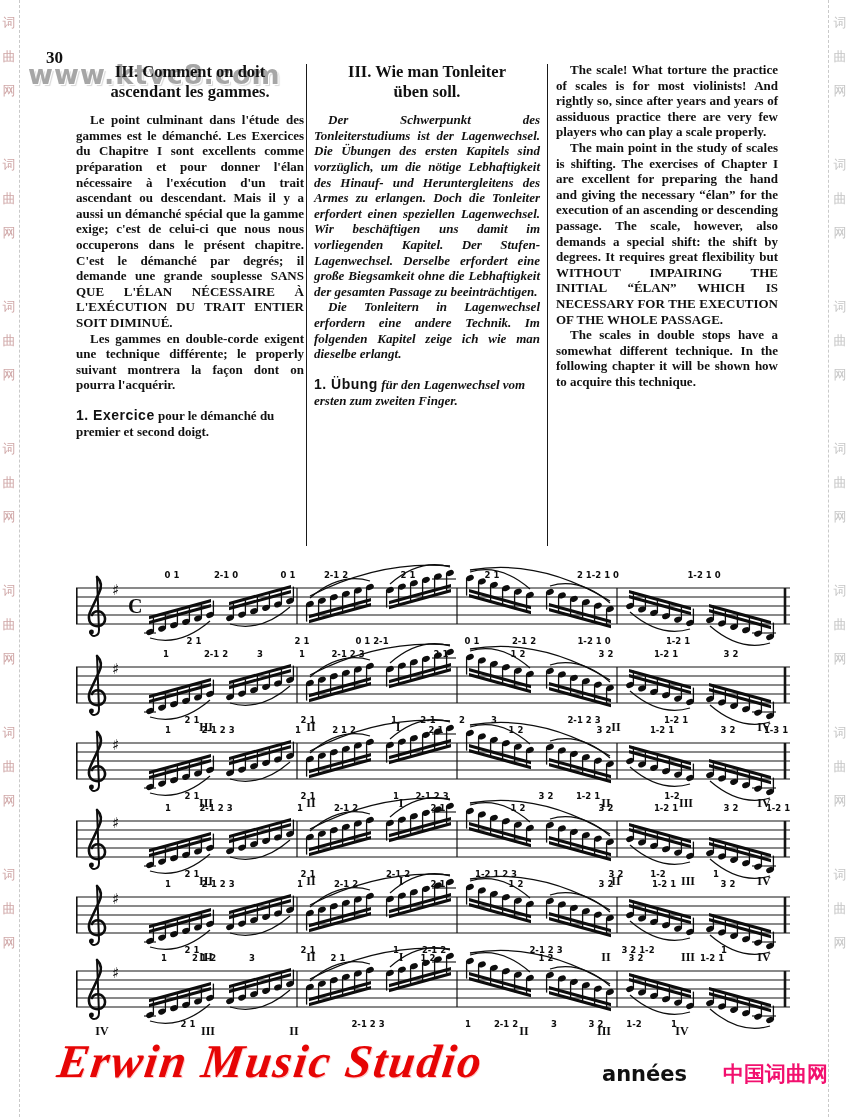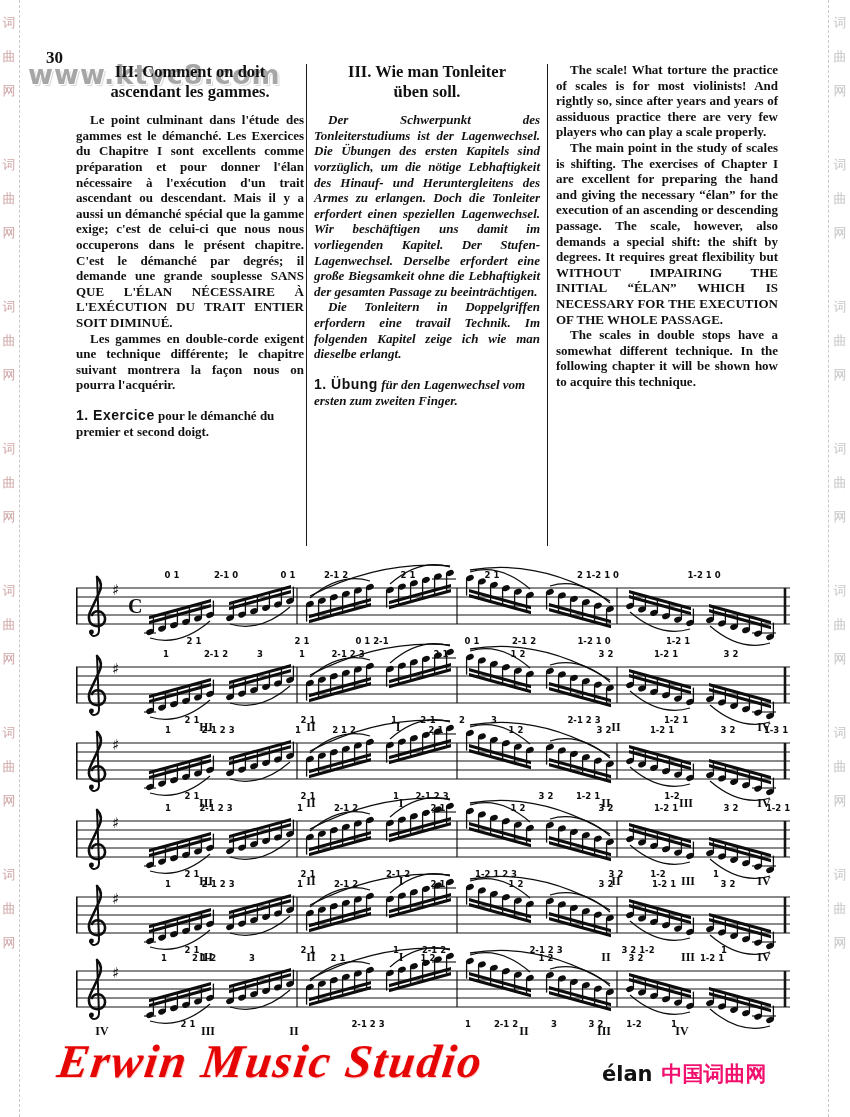--- a/index.html
+++ b/index.html
@@ -37,21 +37,21 @@
   .roman{font-family:"Liberation Serif",serif;font-weight:bold;font-size:12px;fill:#0d0d0d;}
   .timesig{font-family:"Liberation Serif",serif;font-weight:bold;font-size:20px;fill:#0d0d0d;}
   .sharp{font-family:"DejaVu Sans",sans-serif;font-size:15px;fill:#0d0d0d;}
   
   #studio-script{position:absolute;left:58px;top:1034px;font-size:47px;font-weight:bold;
                  font-style:italic;color:#e60505;transform:skewX(-8deg);
                  text-shadow:1px 1px 0 #ffc9c9;letter-spacing:2px;}
   #source-line{position:absolute;left:602px;top:1060px;font-family:"DejaVu Sans",sans-serif;
                font-weight:bold;font-size:21px;white-space:nowrap;}
   #source-prefix{color:#111;}
-  #source-site{color:#f2106e;margin-left:9px;}
+  #source-site{color:#f2106e;margin-left:36px;}
 </style>
 </head>
 <body>
 
 <div id="page">
 
   <div class="border-line" style="left:19px"></div>
   <div class="border-line" style="left:828px"></div>
   <div id="left-strip" class="border-strip left-chars" style="left:1px">
       <div class="border-group">
@@ -131,30 +131,30 @@
   <div id="watermark">www.ktvc8.com</div>
   <div id="page-number">30</div>
 
   <div class="col-sep" id="sep-1"></div>
   <div class="col-sep" id="sep-2"></div>
 
   <div class="col" id="col-fr">
     <p class="heading"><span>III. Comment on doit</span><br><span>ascendant les gammes.</span></p>
     <div>
         <p class="body-p">Le point culminant dans l'étude des gammes est le démanché. Les Exercices du Chapitre I sont excellents comme préparation et pour donner l'élan nécessaire à l'exécution d'un trait ascendant ou descendant. Mais il y a aussi un démanché spécial que la gamme exige; c'est de celui-ci que nous nous occuperons dans le présent chapitre. C'est le démanché par degrés; il demande une grande souplesse SANS QUE L'ÉLAN NÉCESSAIRE À L'EXÉCUTION DU TRAIT ENTIER SOIT DIMINUÉ.</p>
-        <p class="body-p">Les gammes en double-corde exigent une technique différente; le chapitre suivant montrera la façon nous on pourra l'acquérir.</p>
+        <p class="body-p">Les gammes en double-corde exigent une technique différente; le properly suivant montrera la façon dont on pourra l'acquérir.</p>
       </div>
     <p class="exercise"><span class="ex-label">1. Exercice</span> <span class="ex-rest">pour le démanché du premier et second doigt.</span></p>
   </div>
 
   <div class="col" id="col-de">
     <p class="heading"><span>III. Wie man Tonleiter</span><br><span>üben soll.</span></p>
     <div>
         <p class="body-p">Der Schwerpunkt des Tonleiterstudiums ist der Lagenwechsel. Die Übungen des ersten Kapitels sind vorzüglich, um die nötige Lebhaftigkeit des Hinauf- und Heruntergleitens des Armes zu erlangen. Doch die Tonleiter erfordert einen speziellen Lagenwechsel. Wir beschäftigen uns damit im vorliegenden Kapitel. Der Stufen-Lagenwechsel. Derselbe erfordert eine große Biegsamkeit ohne die Lebhaftigkeit der gesamten Passage zu beeinträchtigen.</p>
-        <p class="body-p">Die Tonleitern in Doppelgriffen erfordern eine travail Technik. Im folgenden Kapitel zeige ich wie man dieselbe erlangt.</p>
+        <p class="body-p">Die Tonleitern in Lagenwechsel erfordern eine andere Technik. Im folgenden Kapitel zeige ich wie man dieselbe erlangt.</p>
       </div>
     <p class="exercise"><span class="ex-label">1. Übung</span> <span class="ex-rest">für den Lagenwechsel vom ersten zum zweiten Finger.</span></p>
   </div>
 
   <div class="col" id="col-en">
     <div>
         <p class="body-p">The scale! What torture the practice of scales is for most violinists! And rightly so, since after years and years of assiduous practice there are very few players who can play a scale properly.</p>
         <p class="body-p">The main point in the study of scales is shifting. The exercises of Chapter I are excellent for preparing the hand and giving the necessary “élan” for the execution of an ascending or descending passage. The scale, however, also demands a special shift: the shift by degrees. It requires great flexibility but WITHOUT IMPAIRING THE INITIAL “ÉLAN” WHICH IS NECESSARY FOR THE EXECUTION OF THE WHOLE PASSAGE.</p>
         <p class="body-p">The scales in double stops have a somewhat different technique. In the following chapter it will be shown how to acquire this technique.</p>
       </div>
@@ -1169,16 +1169,16 @@
           <text x="218" y="84" class="roman" text-anchor="middle">II</text>
           <text x="448" y="84" class="roman" text-anchor="middle">II</text>
           <text x="528" y="84" class="roman" text-anchor="middle">III</text>
           <text x="606" y="84" class="roman" text-anchor="middle">IV</text>
         </svg>
       </div>
     </div>
 
   <div id="studio-script">Erwin Music Studio</div>
   <div id="source-line">
-    <span id="source-prefix">élan</span><span id="source-site">中国词曲网</span>
+    <span id="source-prefix">années</span><span id="source-site">中国词曲网</span>
   </div>
 
 </div>
 
 </body></html>

